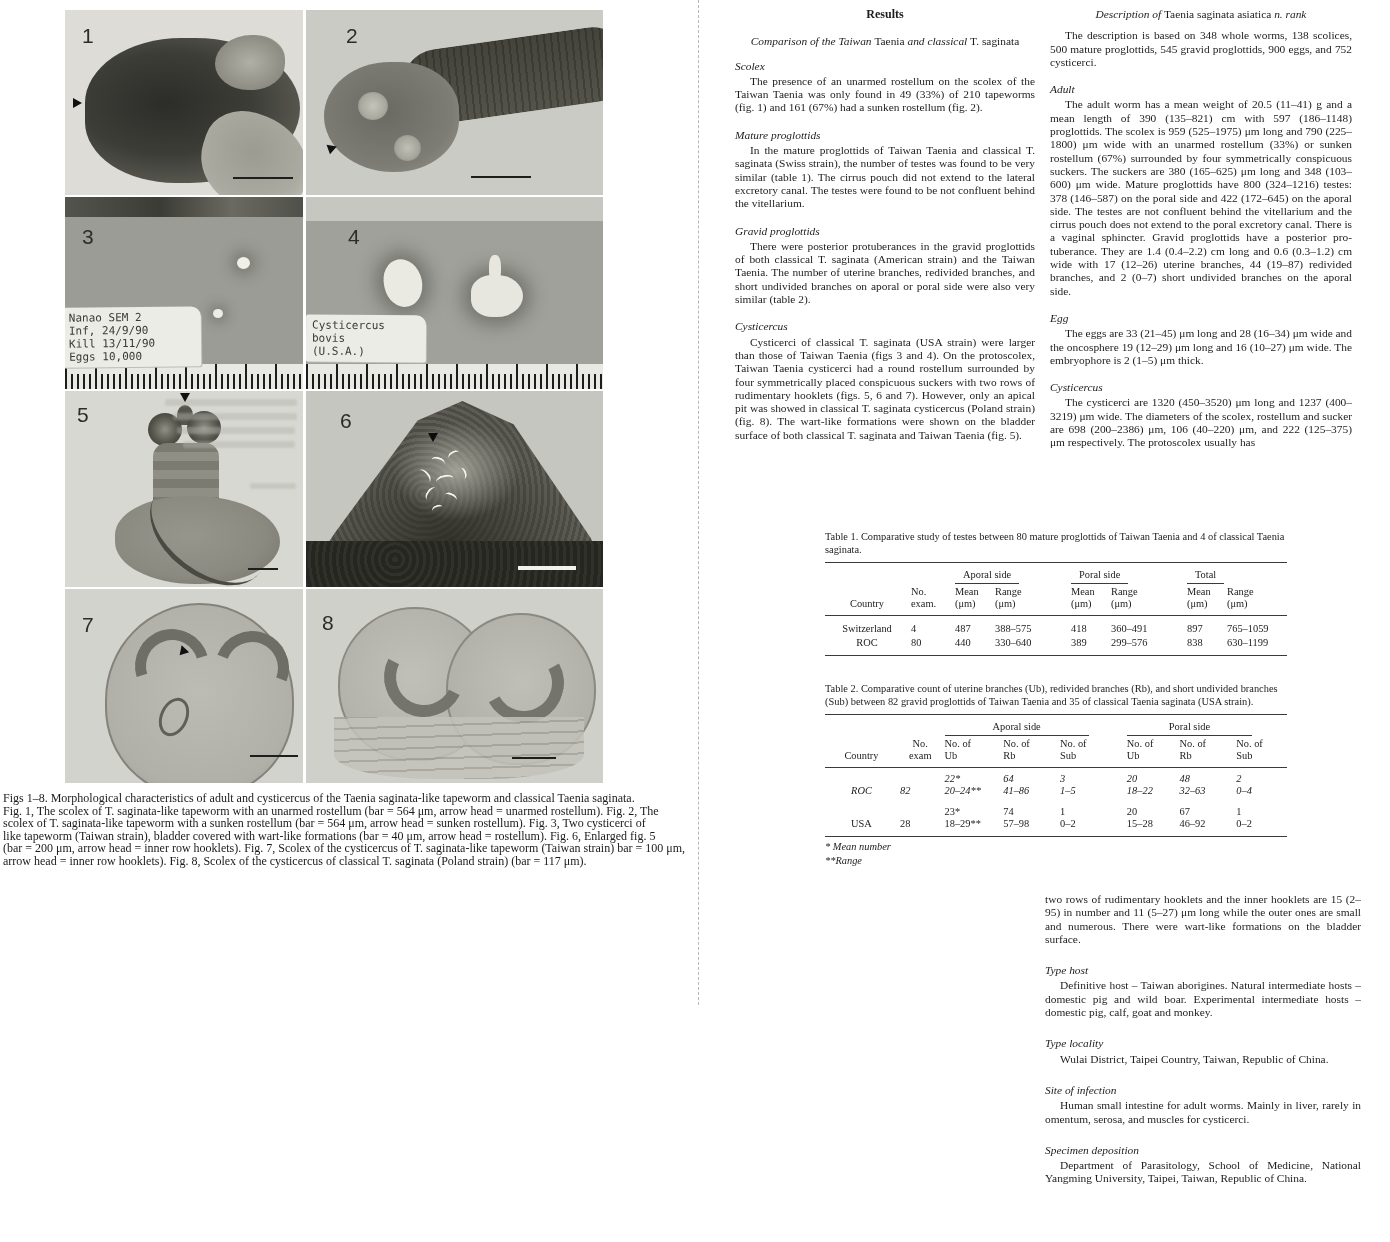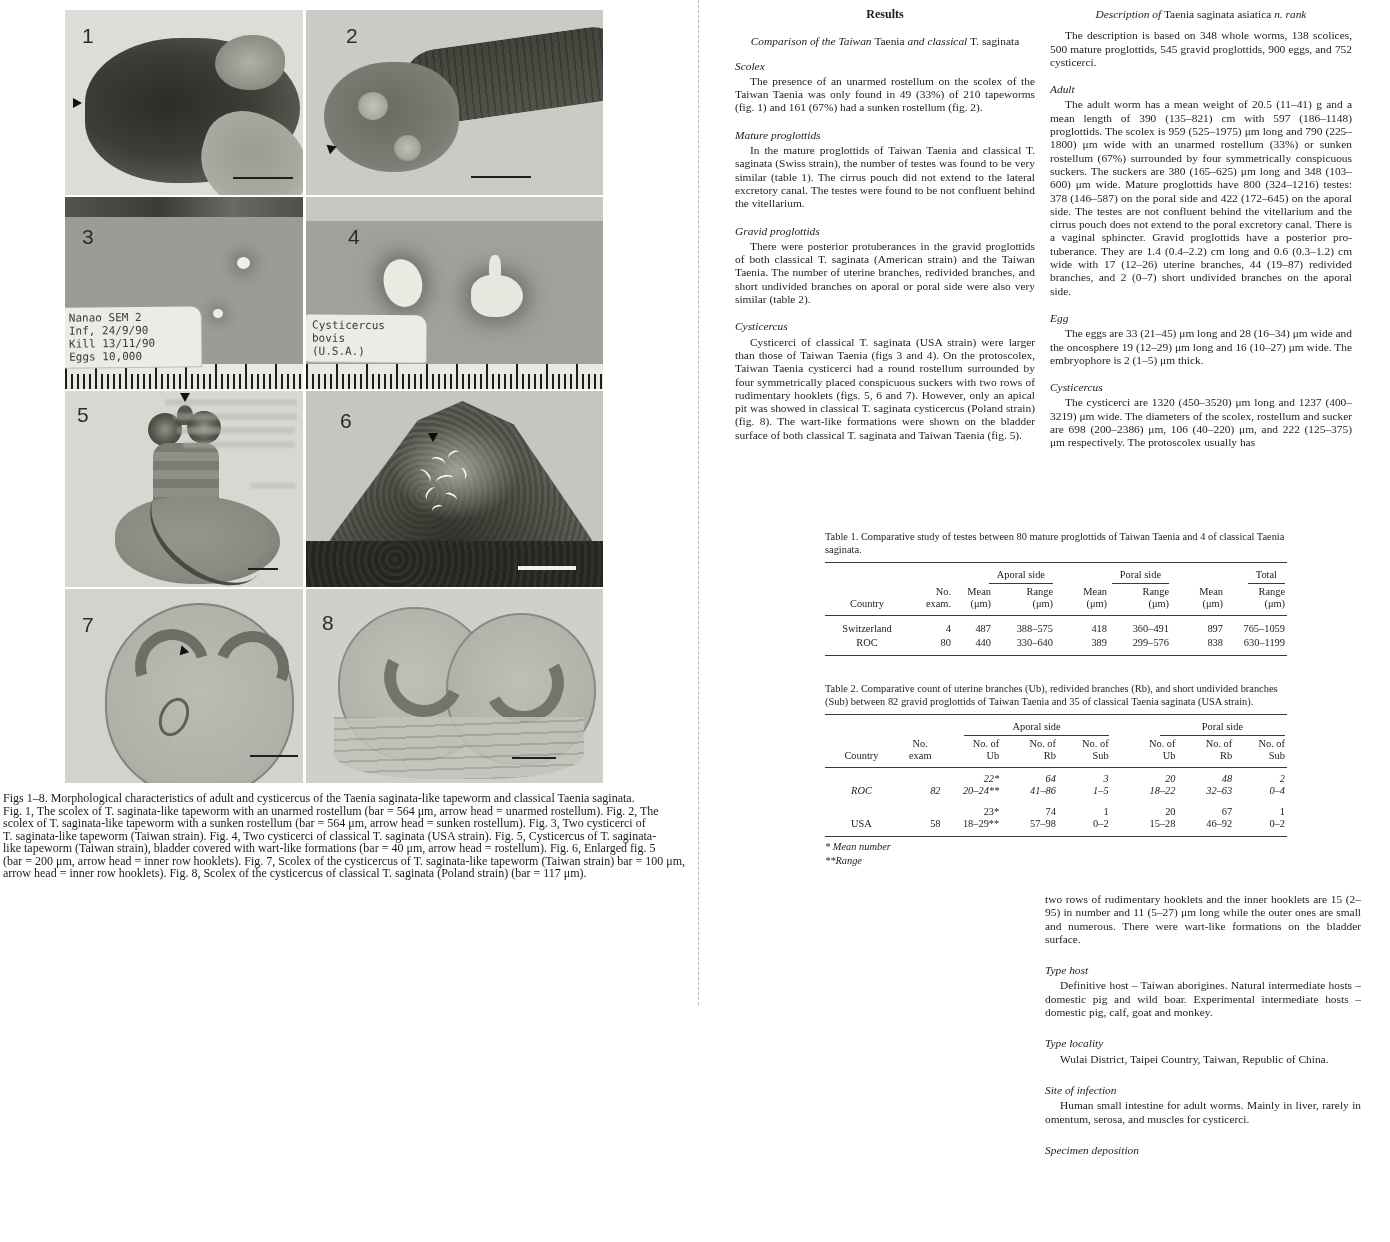--- a/index.html
+++ b/index.html
@@ -47,21 +47,21 @@
 
   
   .tblwrap{position:absolute;width:462px;font-size:10.4px;line-height:12.6px;}
   .tbl-cap{text-align:left;margin:0 0 6px 0;}
   table.sci{border-collapse:collapse;width:100%;font-size:10.4px;line-height:12px;}
   table.sci td{padding:1px 2px;vertical-align:bottom;}
   tr.rule-top td{border-top:1.2px solid #3a3a3a;padding-top:6px;}
   tr.rule-bottom td{border-bottom:1.2px solid #3a3a3a;padding-bottom:6px;}
   tr.hdr td{border-bottom:1.2px solid #3a3a3a;padding-bottom:5px;}
   .grp-u{display:inline-block;border-bottom:1px solid #3a3a3a;padding:0 8px 2px 8px;}
-  td.c{text-align:right;}
+  td.c{text-align:left;}
   td.l{text-align:center;}
   tr.body-sp td{padding-top:7px;}
   tr.body2 td{padding-top:5px;padding-bottom:8px;font-style:italic;}
   .fnote{margin-top:4px;text-align:left;font-style:italic;}
 </style>
 </head>
 <body>
 
 <div id="page">
 
@@ -193,21 +193,20 @@
                 border:12px solid transparent;border-bottom-color:#74746c;border-right-color:#74746c;transform:rotate(16deg);"></div>
     <div style="position:absolute;left:28px;top:128px;width:250px;height:62px;border-radius:0 0 40% 40%;
                 background:repeating-linear-gradient(178deg,#a3a39b 0 2px,#c2c2ba 2px 11px);opacity:.85;"></div>
     <div class="scalebar" style="left:206px;top:168px;width:44px;"></div>
   </div>
 
   <div class="caption">
     <div>Figs 1–8. Morphological characteristics of adult and cysticercus of the Taenia saginata-like tapeworm and classical Taenia saginata.</div>
     <div>Fig. 1, The scolex of T. saginata-like tapeworm with an unarmed rostellum (bar = 564 μm, arrow head = unarmed rostellum). Fig. 2, The</div>
     <div>scolex of T. saginata-like tapeworm with a sunken rostellum (bar = 564 μm, arrow head = sunken rostellum). Fig. 3, Two cysticerci of</div>
-    <div>T. saginata-like tapeworm (Taiwan strain). Fig. 4, Two cysticerci of classical T. saginata (USA strain). Fig. 5, Cysticercus of T. saginata-</div>
     <div>like tapeworm (Taiwan strain), bladder covered with wart-like formations (bar = 40 μm, arrow head = rostellum). Fig. 6, Enlarged fig. 5</div>
     <div>(bar = 200 μm, arrow head = inner row hooklets). Fig. 7, Scolex of the cysticercus of T. saginata-like tapeworm (Taiwan strain) bar = 100 μm,</div>
     <div>arrow head = inner row hooklets). Fig. 8, Scolex of the cysticercus of classical T. saginata (Poland strain) (bar = 117 μm).</div>
   </div>
 
   <div class="col" style="left:735px;top:8px;width:300px;">
     <div class="h-center">Results</div>
     <div class="subtitle">
       <span class="it">Comparison of the Taiwan </span><span class="rm">Taenia</span><span class="it"> and classical </span><span class="rm">T. saginata</span>
     </div>
@@ -398,21 +397,21 @@
               <div>48</div>
               <div>32–63</div>
             </td>
         <td class="c">
               <div>2</div>
               <div>0–4</div>
             </td>
       </tr>
       <tr class="rule-bottom" style="vertical-align:top;">
         <td class="l">USA</td>
-        <td class="c">58</td>
+        <td class="c">28</td>
         <td class="c">
               <div>23*</div>
               <div>18–29**</div>
             </td>
         <td class="c">
               <div>74</div>
               <div>57–98</div>
             </td>
         <td class="c">
               <div>1</div>
@@ -440,15 +439,16 @@
 
   <div class="col" style="left:1045px;top:893px;width:316px;">
     <p class="para noindent">two rows of rudimentary hooklets and the inner hooklets are 15 (2–95) in number and 11 (5–27) μm long while the outer ones are small and numerous. There were wart-like formations on the bladder surface.</p>
     <div class="sec-h" style="margin-top:18px;">Type host</div>
     <p class="para">Definitive host – Taiwan aborigines. Natural intermediate hosts – domestic pig and wild boar. Experimental intermediate hosts – domestic pig, calf, goat and monkey.</p>
     <div class="sec-h" style="margin-top:18px;">Type locality</div>
     <p class="para">Wulai District, Taipei Country, Taiwan, Republic of China.</p>
     <div class="sec-h" style="margin-top:18px;">Site of infection</div>
     <p class="para">Human small intestine for adult worms. Mainly in liver, rarely in omentum, serosa, and muscles for cysticerci.</p>
     <div class="sec-h" style="margin-top:18px;">Specimen deposition</div>
+    <p class="para">Department of Parasitology, School of Medicine, National Yangming University, Taipei, Taiwan, Republic of China.</p>
   </div>
 
 </div>
 
 </body></html>

